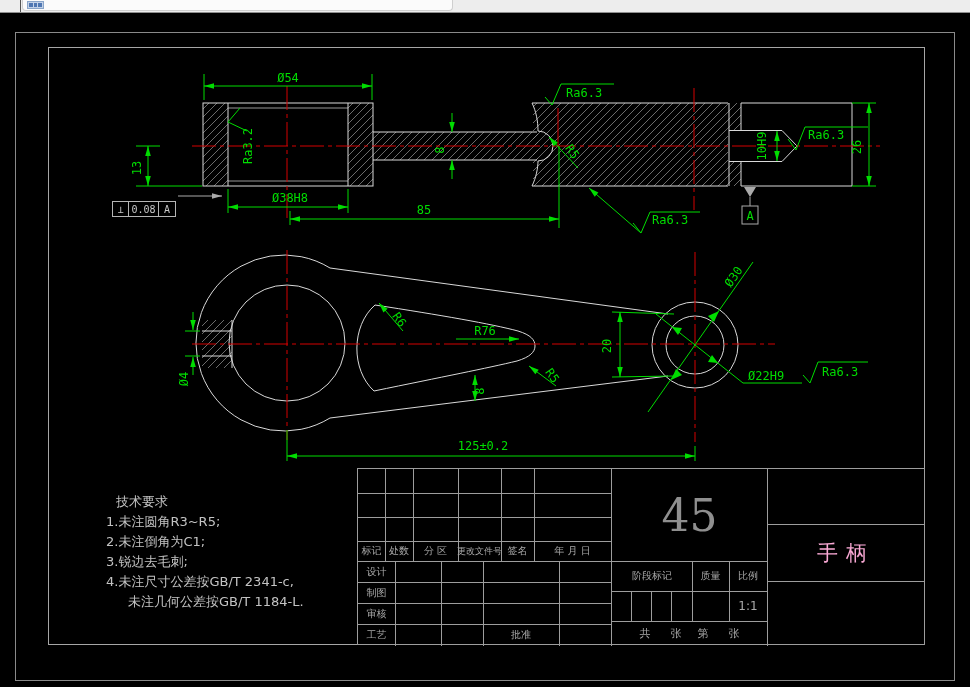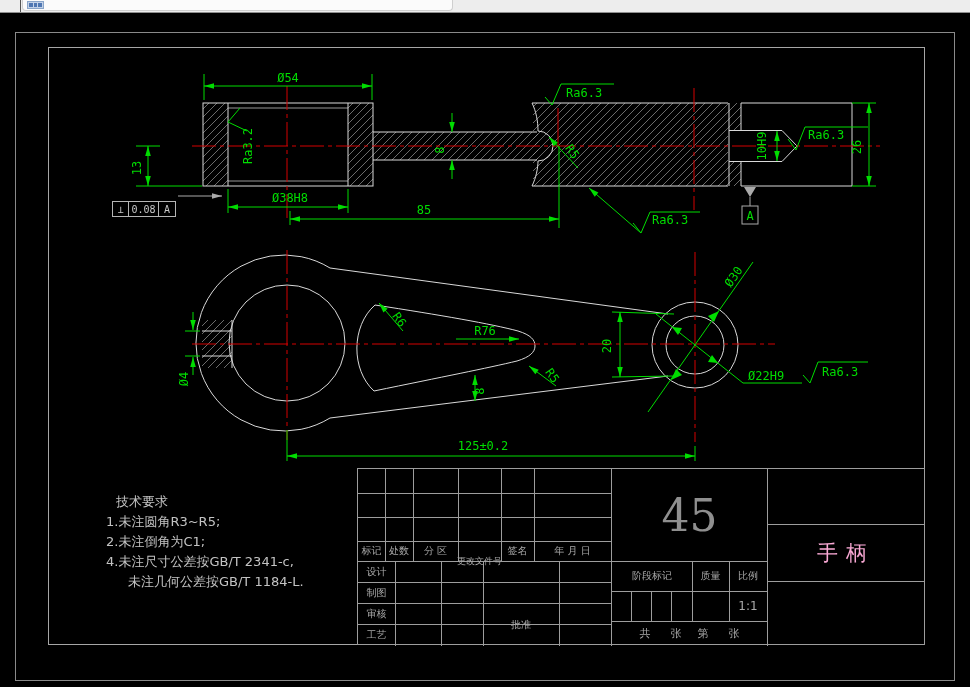--- a/index.html
+++ b/index.html
@@ -20,21 +20,21 @@
   #techreq .t{margin-left:10px;}
   #techreq .ind{margin-left:22px;}
   
   #fcf{position:absolute;left:112px;top:188px;height:16px;display:flex;color:#c8c8c8;font:10px "DejaVu Sans Mono",monospace;}
   #fcf div{border:1px solid #b5b5b5;display:flex;align-items:center;justify-content:center;height:16px;}
   #fcf div+div{border-left:none;}
   
   #tblock{position:absolute;left:357px;top:455px;width:568px;height:177px;border:1px solid #9d9d9d;color:#a8a8a8;font-family:"DejaVu Sans",sans-serif;}
   .ln{position:absolute;background:#9d9d9d;}
   .tx{position:absolute;display:flex;align-items:center;justify-content:center;font-size:10px;white-space:nowrap;}
-  .tx9{font-size:9px;margin-top:10px;}
+  .tx9{font-size:9px;}
   #mat45{position:absolute;left:254px;top:0;width:155px;height:92px;display:flex;align-items:center;justify-content:center;font:44px "DejaVu Serif",serif;color:#8f8f8f;}
   #pname{position:absolute;left:410px;top:55px;width:156px;height:57px;display:flex;align-items:center;justify-content:center;font-size:21px;letter-spacing:8px;color:#f9a8d4;}
   #sheetrow{position:absolute;left:254px;top:152px;width:155px;height:25px;display:flex;align-items:center;justify-content:center;font-size:11px;}
   #sheetrow span{margin:0 6px;}
   #sheetrow span:nth-child(1){margin-right:14px;}
   #sheetrow span:nth-child(3){margin-left:10px;margin-right:14px;}
 </style>
 </head>
 <body>
 
@@ -49,20 +49,21 @@
 </div>
 
 <div id="canvas">
   <div id="outer-frame" class="frame"></div>
   <div id="inner-frame" class="frame"></div>
 
   <div id="techreq">
     <div class="t">技术要求</div>
     <div>1.未注圆角R3~R5;</div>
     <div>2.未注倒角为C1;</div>
+    <div>3.锐边去毛刺;</div>
     <div>4.未注尺寸公差按GB/T 2341-c,</div>
     <div class="ind">未注几何公差按GB/T 1184-L.</div>
   </div>
 
   <div id="fcf">
     <div style="width:17px">⊥</div>
     <div style="width:30px">0.08</div>
     <div style="width:17px">A</div>
   </div>
 
@@ -105,21 +106,21 @@
     <div class="tx" style="left:27px;top:72px;width:28px;height:20px">处数</div>
     <div class="tx" style="left:55px;top:72px;width:45px;height:20px">分 区</div>
     <div class="tx tx9" style="left:100px;top:72px;width:43px;height:20px">更改文件号</div>
     <div class="tx" style="left:143px;top:72px;width:33px;height:20px">签名</div>
     <div class="tx" style="left:176px;top:72px;width:77px;height:20px">年 月 日</div>
 
     <div class="tx" style="left:0;top:92px;width:37px;height:21px">设计</div>
     <div class="tx" style="left:0;top:113px;width:37px;height:21px">制图</div>
     <div class="tx" style="left:0;top:134px;width:37px;height:21px">审核</div>
     <div class="tx" style="left:0;top:155px;width:37px;height:22px">工艺</div>
-    <div class="tx" style="left:125px;top:145px;width:76px;height:22px">批准</div>
+    <div class="tx" style="left:125px;top:155px;width:76px;height:22px">批准</div>
 
     <div id="mat45">45</div>
     <div class="tx" style="left:254px;top:92px;width:80px;height:30px">阶段标记</div>
     <div class="tx" style="left:334px;top:92px;width:37px;height:30px">质量</div>
     <div class="tx" style="left:371px;top:92px;width:38px;height:30px">比例</div>
     <div class="tx" style="left:371px;top:122px;width:38px;height:30px;font-size:12px">1:1</div>
     <div id="sheetrow">
       <span>共</span>
         <span>张</span>
         <span>第</span>

